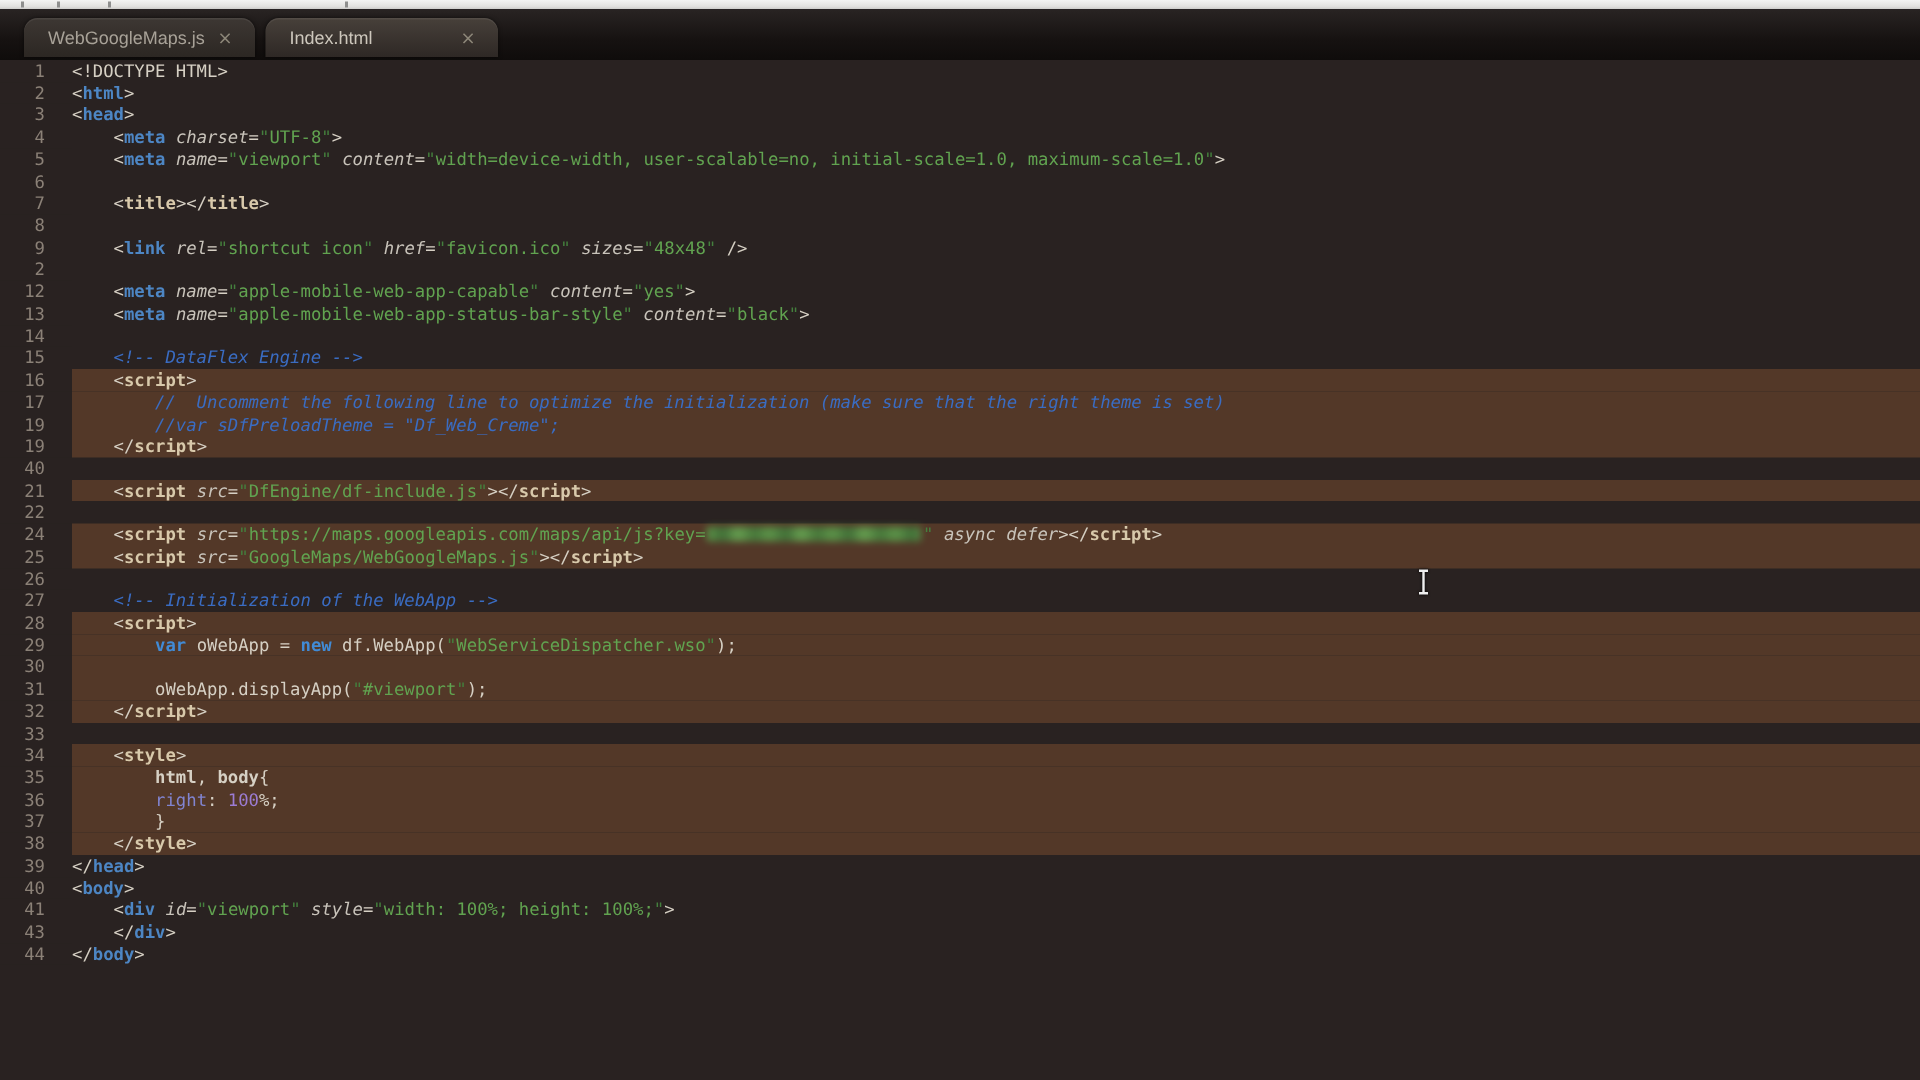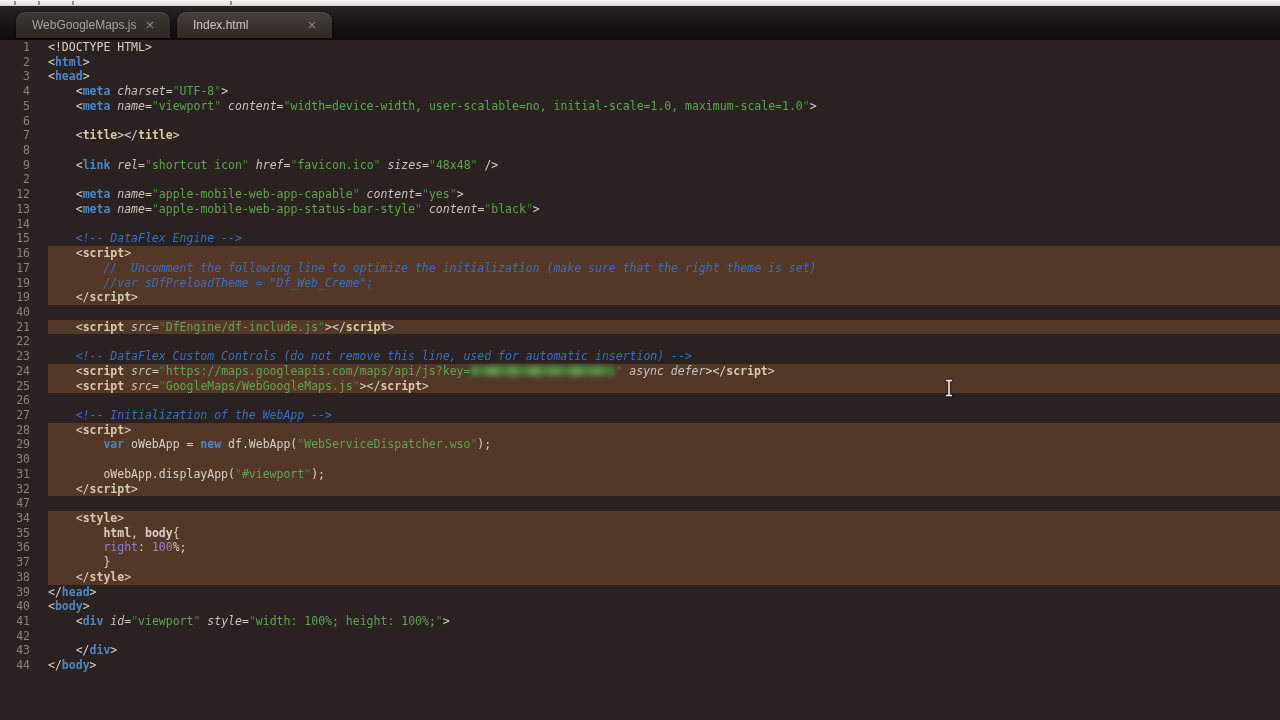--- a/index.html
+++ b/index.html
@@ -101,39 +101,37 @@
     <div class="line"><span class="num">13</span><span class="code"><span class="t-def">    &lt;</span><span class="t-tag">meta</span><span class="t-def"> </span><span class="t-attr">name</span><span class="t-def">=</span><span class="t-q">"</span><span class="t-str">apple-mobile-web-app-status-bar-style</span><span class="t-q">"</span><span class="t-def"> </span><span class="t-attr">content</span><span class="t-def">=</span><span class="t-q">"</span><span class="t-str">black</span><span class="t-q">"</span><span class="t-def">&gt;</span></span></div>
     <div class="line"><span class="num">14</span><span class="code"></span></div>
     <div class="line"><span class="num">15</span><span class="code"><span class="t-com">    &lt;!-- DataFlex Engine --&gt;</span></span></div>
     <div class="line sel"><span class="num">16</span><span class="code"><span class="t-def">    &lt;</span><span class="t-stag">script</span><span class="t-def">&gt;</span></span></div>
     <div class="line sel"><span class="num">17</span><span class="code"><span class="t-com">        //  Uncomment the following line to optimize the initialization (make sure that the right theme is set)</span></span></div>
     <div class="line sel"><span class="num">19</span><span class="code"><span class="t-com">        //var sDfPreloadTheme = "Df_Web_Creme";</span></span></div>
     <div class="line sel"><span class="num">19</span><span class="code"><span class="t-def">    &lt;/</span><span class="t-stag">script</span><span class="t-def">&gt;</span></span></div>
     <div class="line"><span class="num">40</span><span class="code"></span></div>
     <div class="line sel"><span class="num">21</span><span class="code"><span class="t-def">    &lt;</span><span class="t-stag">script</span><span class="t-def"> </span><span class="t-attr">src</span><span class="t-def">=</span><span class="t-q">"</span><span class="t-str">DfEngine/df-include.js</span><span class="t-q">"</span><span class="t-def">&gt;&lt;/</span><span class="t-stag">script</span><span class="t-def">&gt;</span></span></div>
     <div class="line"><span class="num">22</span><span class="code"></span></div>
-    <div class="line"><span class="num">23</span><span class="code"><span class="t-com">    &lt;!-- DataFlex Custom Controls (do not remove this line, used for automatic insertion) --&gt;</span></span></div>
     <div class="line sel"><span class="num">24</span><span class="code"><span class="t-def">    &lt;</span><span class="t-stag">script</span><span class="t-def"> </span><span class="t-attr">src</span><span class="t-def">=</span><span class="t-q">"</span><span class="t-str">https://maps.googleapis.com/maps/api/js?key=</span><span class="t-red"></span><span class="t-q">"</span><span class="t-def"> </span><span class="t-attr">async</span><span class="t-def"> </span><span class="t-attr">defer</span><span class="t-def">&gt;&lt;/</span><span class="t-stag">script</span><span class="t-def">&gt;</span></span></div>
     <div class="line sel"><span class="num">25</span><span class="code"><span class="t-def">    &lt;</span><span class="t-stag">script</span><span class="t-def"> </span><span class="t-attr">src</span><span class="t-def">=</span><span class="t-q">"</span><span class="t-str">GoogleMaps/WebGoogleMaps.js</span><span class="t-q">"</span><span class="t-def">&gt;&lt;/</span><span class="t-stag">script</span><span class="t-def">&gt;</span></span></div>
     <div class="line"><span class="num">26</span><span class="code"></span></div>
     <div class="line"><span class="num">27</span><span class="code"><span class="t-com">    &lt;!-- Initialization of the WebApp --&gt;</span></span></div>
     <div class="line sel"><span class="num">28</span><span class="code"><span class="t-def">    &lt;</span><span class="t-stag">script</span><span class="t-def">&gt;</span></span></div>
     <div class="line sel"><span class="num">29</span><span class="code"><span class="t-def">        </span><span class="t-kw">var</span><span class="t-def"> oWebApp = </span><span class="t-kw">new</span><span class="t-def"> df.WebApp(</span><span class="t-q">"</span><span class="t-str">WebServiceDispatcher.wso</span><span class="t-q">"</span><span class="t-def">);</span></span></div>
     <div class="line sel"><span class="num">30</span><span class="code"></span></div>
     <div class="line sel"><span class="num">31</span><span class="code"><span class="t-def">        oWebApp.displayApp(</span><span class="t-q">"</span><span class="t-str">#viewport</span><span class="t-q">"</span><span class="t-def">);</span></span></div>
     <div class="line sel"><span class="num">32</span><span class="code"><span class="t-def">    &lt;/</span><span class="t-stag">script</span><span class="t-def">&gt;</span></span></div>
-    <div class="line"><span class="num">47</span><span class="code"></span></div>
+    <div class="line"><span class="num">33</span><span class="code"></span></div>
     <div class="line sel"><span class="num">34</span><span class="code"><span class="t-def">    &lt;</span><span class="t-stag">style</span><span class="t-def">&gt;</span></span></div>
     <div class="line sel"><span class="num">35</span><span class="code"><span class="t-def">        </span><span class="t-bold">html</span><span class="t-def">, </span><span class="t-bold">body</span><span class="t-def">{</span></span></div>
     <div class="line sel"><span class="num">36</span><span class="code"><span class="t-def">        </span><span class="t-prop">right</span><span class="t-def">: </span><span class="t-num">100</span><span class="t-def">%;</span></span></div>
     <div class="line sel"><span class="num">37</span><span class="code"><span class="t-def">        }</span></span></div>
     <div class="line sel"><span class="num">38</span><span class="code"><span class="t-def">    &lt;/</span><span class="t-stag">style</span><span class="t-def">&gt;</span></span></div>
     <div class="line"><span class="num">39</span><span class="code"><span class="t-def">&lt;/</span><span class="t-tag">head</span><span class="t-def">&gt;</span></span></div>
     <div class="line"><span class="num">40</span><span class="code"><span class="t-def">&lt;</span><span class="t-tag">body</span><span class="t-def">&gt;</span></span></div>
     <div class="line"><span class="num">41</span><span class="code"><span class="t-def">    &lt;</span><span class="t-tag">div</span><span class="t-def"> </span><span class="t-attr">id</span><span class="t-def">=</span><span class="t-q">"</span><span class="t-str">viewport</span><span class="t-q">"</span><span class="t-def"> </span><span class="t-attr">style</span><span class="t-def">=</span><span class="t-q">"</span><span class="t-str">width: 100%; height: 100%;</span><span class="t-q">"</span><span class="t-def">&gt;</span></span></div>
-    <div class="line"><span class="num">42</span><span class="code"></span></div>
     <div class="line"><span class="num">43</span><span class="code"><span class="t-def">    &lt;/</span><span class="t-tag">div</span><span class="t-def">&gt;</span></span></div>
     <div class="line"><span class="num">44</span><span class="code"><span class="t-def">&lt;/</span><span class="t-tag">body</span><span class="t-def">&gt;</span></span></div>
   </div>
 
 <svg class="pointer" viewBox="0 0 12 18" style="left: 943px; top: 379px;">
   <path d="M3 1.5 H9 M6 1.5 V16.5 M3 16.5 H9" stroke="#efefef" stroke-width="1.6" fill="none"></path>
 </svg>
 
 </body></html>

